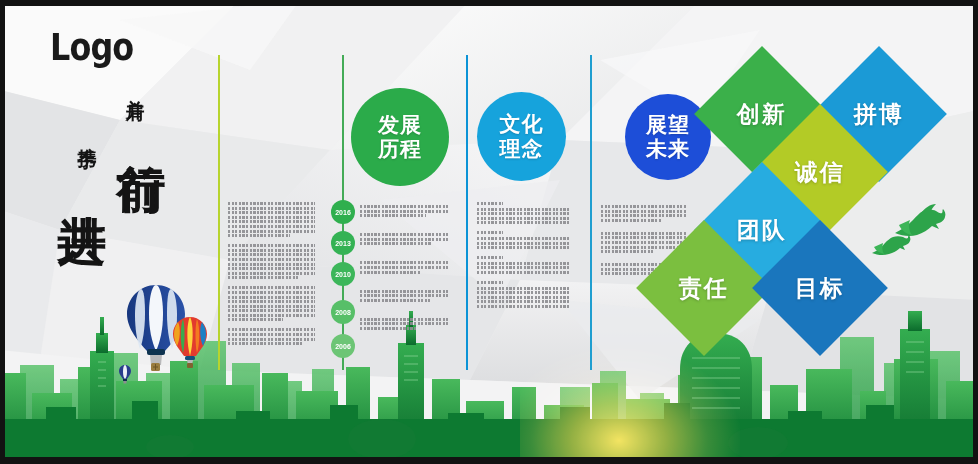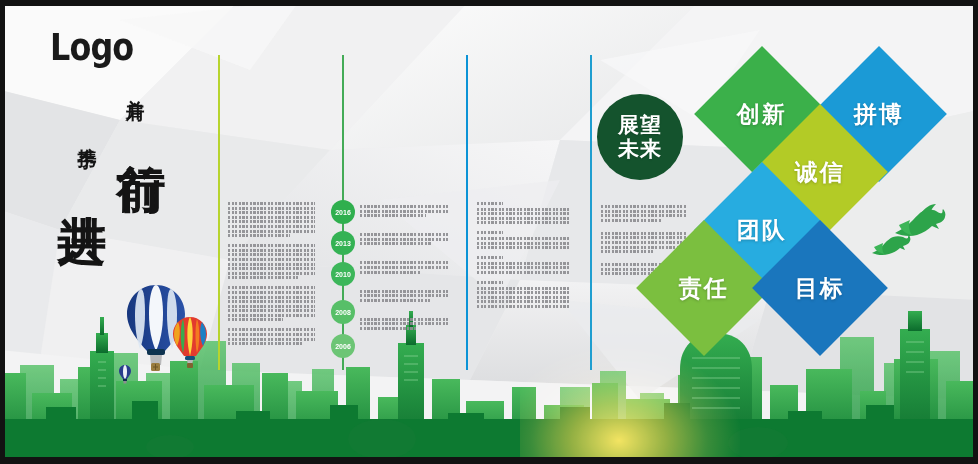--- a/index.html
+++ b/index.html
@@ -187,21 +187,29 @@
   </div>
   <div class="balloon" style="left:118px;top:364px;width:14px;height:20px;">
     <svg viewBox="0 0 14 20" width="14" height="20">
       <path d="M7 1c3.4 0 6 2.6 6 6 0 3.4-3 6-4 8H5c-1-2-4-4.6-4-8 0-3.4 2.6-6 6-6z" fill="#283e8c"></path>
       <path d="M7 1c1.2 0 2 3 2 7s-1 6-2 7c-1-1-2-3-2-7s.8-7 2-7z" fill="#edf1f8"></path>
       <rect x="5" y="15" width="4" height="2" fill="#0f2f4d"></rect>
       <rect x="5.5" y="17" width="3" height="2.5" fill="#8d8d90"></rect>
     </svg>
   </div>
 
-  <div class="circle" style="left:597px;top:94px;width:86px;height:86px;background:#14532d;">
+  <div class="circle" style="left:351px;top:88px;width:98px;height:98px;background:#2bab4a;">
+    <div>发展</div>
+    <div>历程</div>
+  </div>
+  <div class="circle" style="left:477px;top:92px;width:89px;height:89px;background:#16a3dc;">
+    <div>文化</div>
+    <div>理念</div>
+  </div>
+  <div class="circle" style="left:625px;top:94px;width:86px;height:86px;background:#1d4ed8;">
     <div>展望</div>
     <div>未来</div>
   </div>
 
   <div class="textcol" style="left:228px;top:202px;width:87px;">
     <div class="tblk">
       <div class="tline" style="width:87px"></div>
         <div class="tline" style="width:87px"></div>
       <div class="tline" style="width:87px"></div>
         <div class="tline" style="width:87px"></div>

